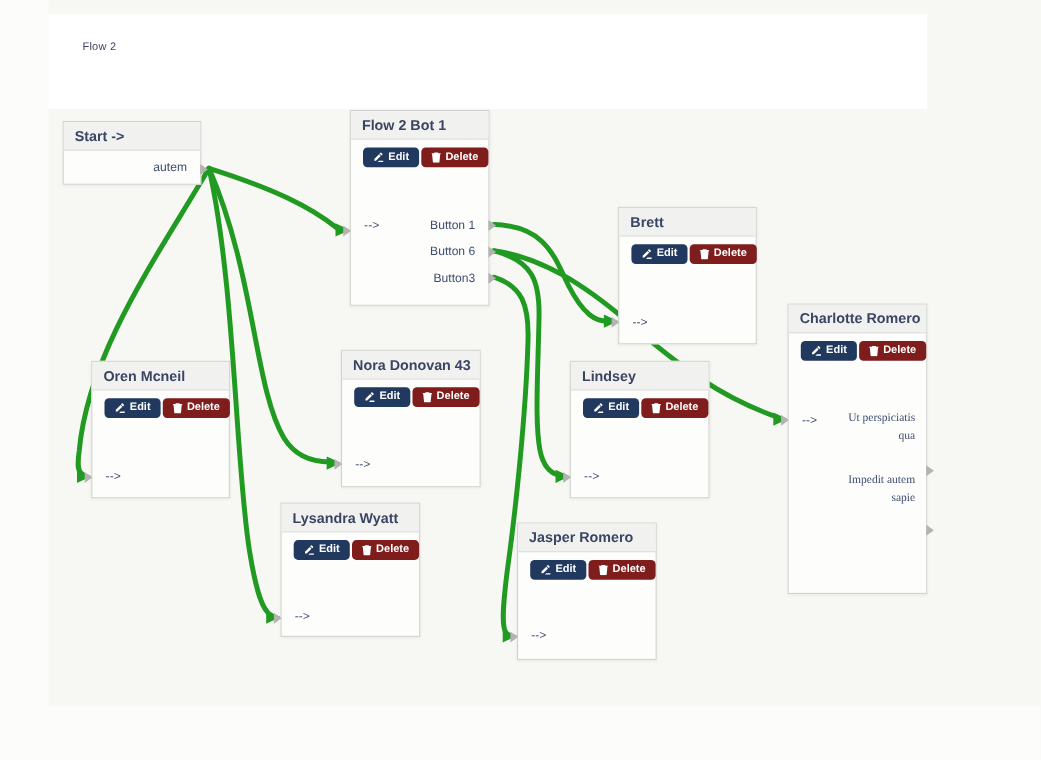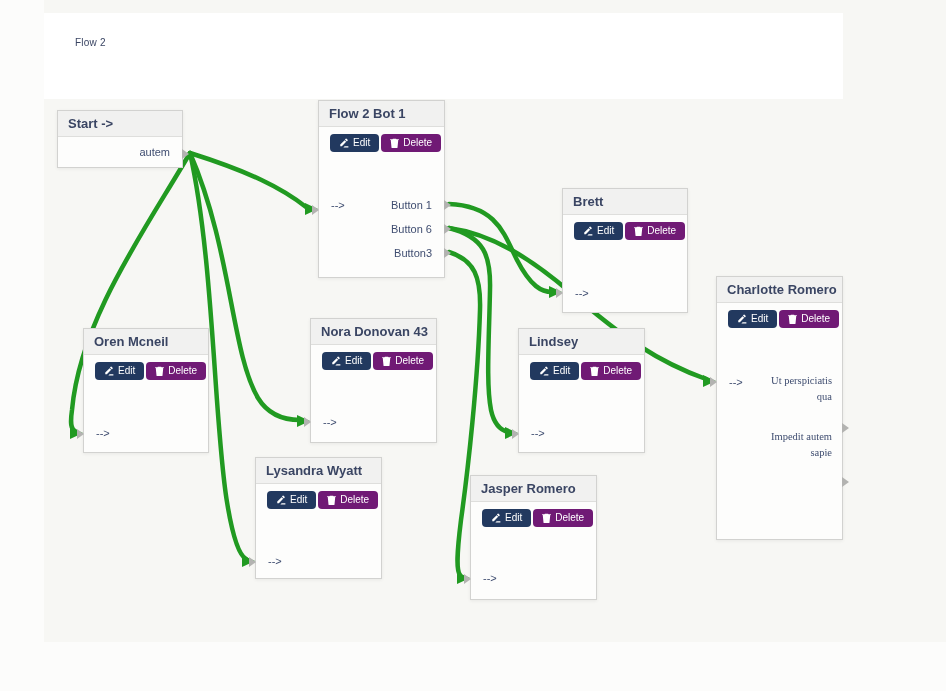--- a/index.html
+++ b/index.html
@@ -32,26 +32,26 @@
     box-sizing:border-box;
   }
   .node-header{
     background:#f1f1f0;border-bottom:1px solid #dededc;
     padding:5px 10px;font-size:13px;font-weight:bold;color:#3a4563;
     white-space:nowrap;overflow:hidden;
   }
   .btn-row{display:flex;gap:2px;padding:7px 11px;}
   .btn{
     display:inline-flex;align-items:center;gap:4px;color:#fff;
-    font-size:10px;font-weight:normal;padding:4px 9px;border-radius:4px;
+    font-size:10px;font-weight:bold;padding:4px 9px;border-radius:4px;
     border:none;cursor:pointer;font-family:"Liberation Sans",sans-serif;
     line-height:1;
   }
   .btn-edit{background:#22395f;}
-  .btn-delete{background:#701a75;}
+  .btn-delete{background:#7f1d1d;}
   .btn svg{display:block;}
   .io{
     position:absolute;font-size:11px;color:#3f4d70;line-height:14px;
     white-space:nowrap;
   }
   .io.right{right:12px;text-align:right;}
   .port{
     position:absolute;width:0;height:0;z-index:4;
     border-top:5px solid transparent;border-bottom:5px solid transparent;
     border-left:7px solid #b3b3b1;

